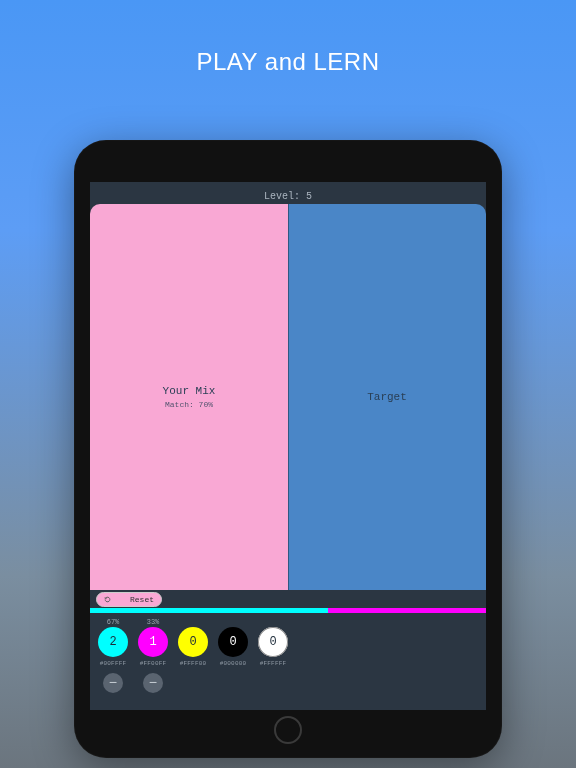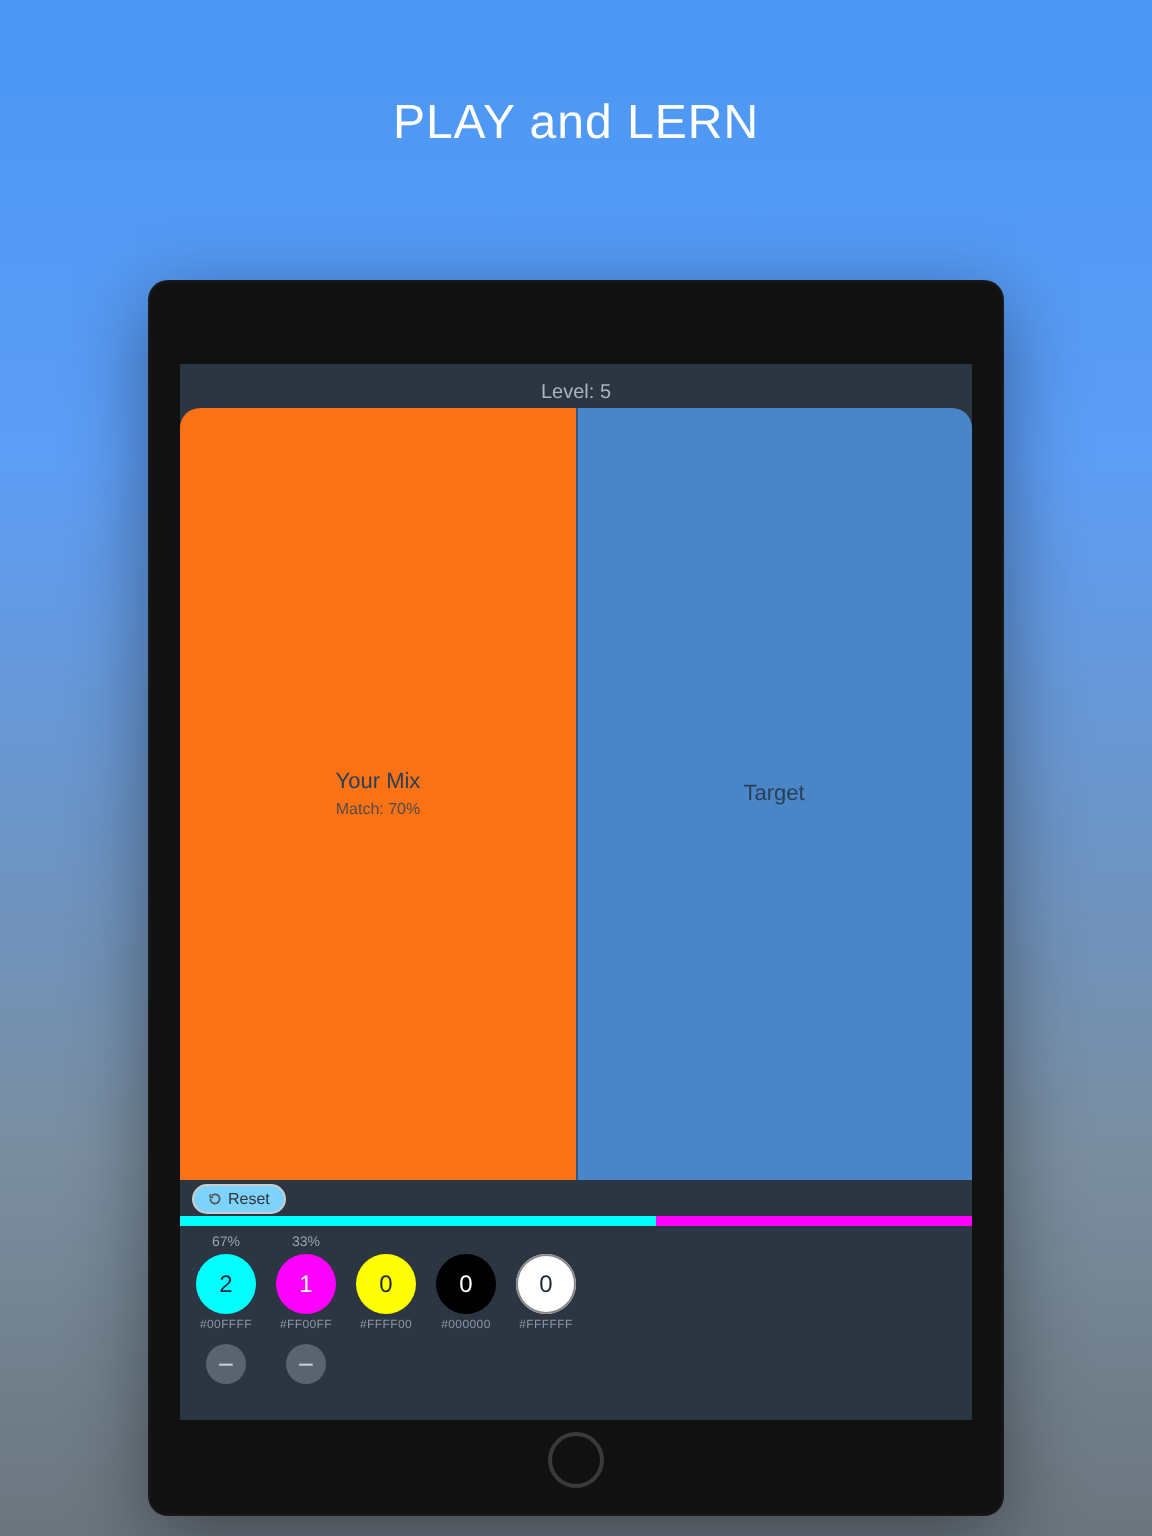--- a/index.html
+++ b/index.html
@@ -14,22 +14,23 @@
     text-align: center; color: #fff; font-size: 24px; letter-spacing: 0.5px;
   }
   .headline b { font-weight: 400; }
   .headline span.thin { font-weight: 400; }
 
   
   .tablet {
     position: absolute;
     left: 74px; top: 140px;
     width: 428px; height: 618px;
-    background: #111; border-radius: 10px;
+    background: #111; border-radius: 32px;
     box-shadow: 0 10px 40px rgba(0,0,0,0.4), inset 0 0 2px rgba(255,255,255,0.1);
+    font-family: Liberation Mono, monospace;
   }
   .screen {
     position: absolute;
     left: 16px; top: 42px;
     width: 396px; height: 528px;
     background: #2b3642;
     overflow: hidden;
   }
   .home-btn {
     position: absolute;
@@ -42,30 +43,30 @@
   
   .topbar {
     height: 22px; background: #2b3642;
     display: flex; align-items: flex-end; justify-content: center;
     color: #aab4bf; font-size: 10px; padding-bottom: 2px;
   }
   .panels {
     height: 386px; display: flex; position: relative;
   }
   .panel { flex: 1; display: flex; flex-direction: column; align-items: center; justify-content: center; color: #2a3f55; }
-  .panel.left { background: #f97316; border-top-left-radius: 10px; }
+  .panel.left { background: #f9a8d4; border-top-left-radius: 10px; }
   .panel.right { background: #4a86c7; border-top-right-radius: 10px; }
   .divider { position:absolute; left:50%; top:0; width:1px; height:100%; background: rgba(0,0,0,0.35); }
   .panel .title { font-size: 11px; font-weight: 500; }
   .panel .sub { font-size: 8px; margin-top: 3px; opacity: 0.8; }
 
   .reset-row { height: 18px; display:flex; align-items:center; padding-left: 6px; background: transparent; }
   .reset {
-    display:inline-flex; align-items:center; gap:3px;
-    background:#7dd3fc; color:#333; font-size:8px;
+    display:inline-flex; align-items:center; gap:19px;
+    background:#f9a8d4; color:#333; font-size:8px;
     padding: 2px 7px; border-radius: 9px; border:1px solid #ccc;
     cursor:pointer;
   }
   .reset svg { width:7px; height:7px; }
 
   .stripe { height: 5px; display:flex; }
   .stripe .seg { height:100%; }
   .stripe .cyan { background:#00FFFF; width:60%; }
   .stripe .mag  { background:#FF00FF; width:40%; }
 

